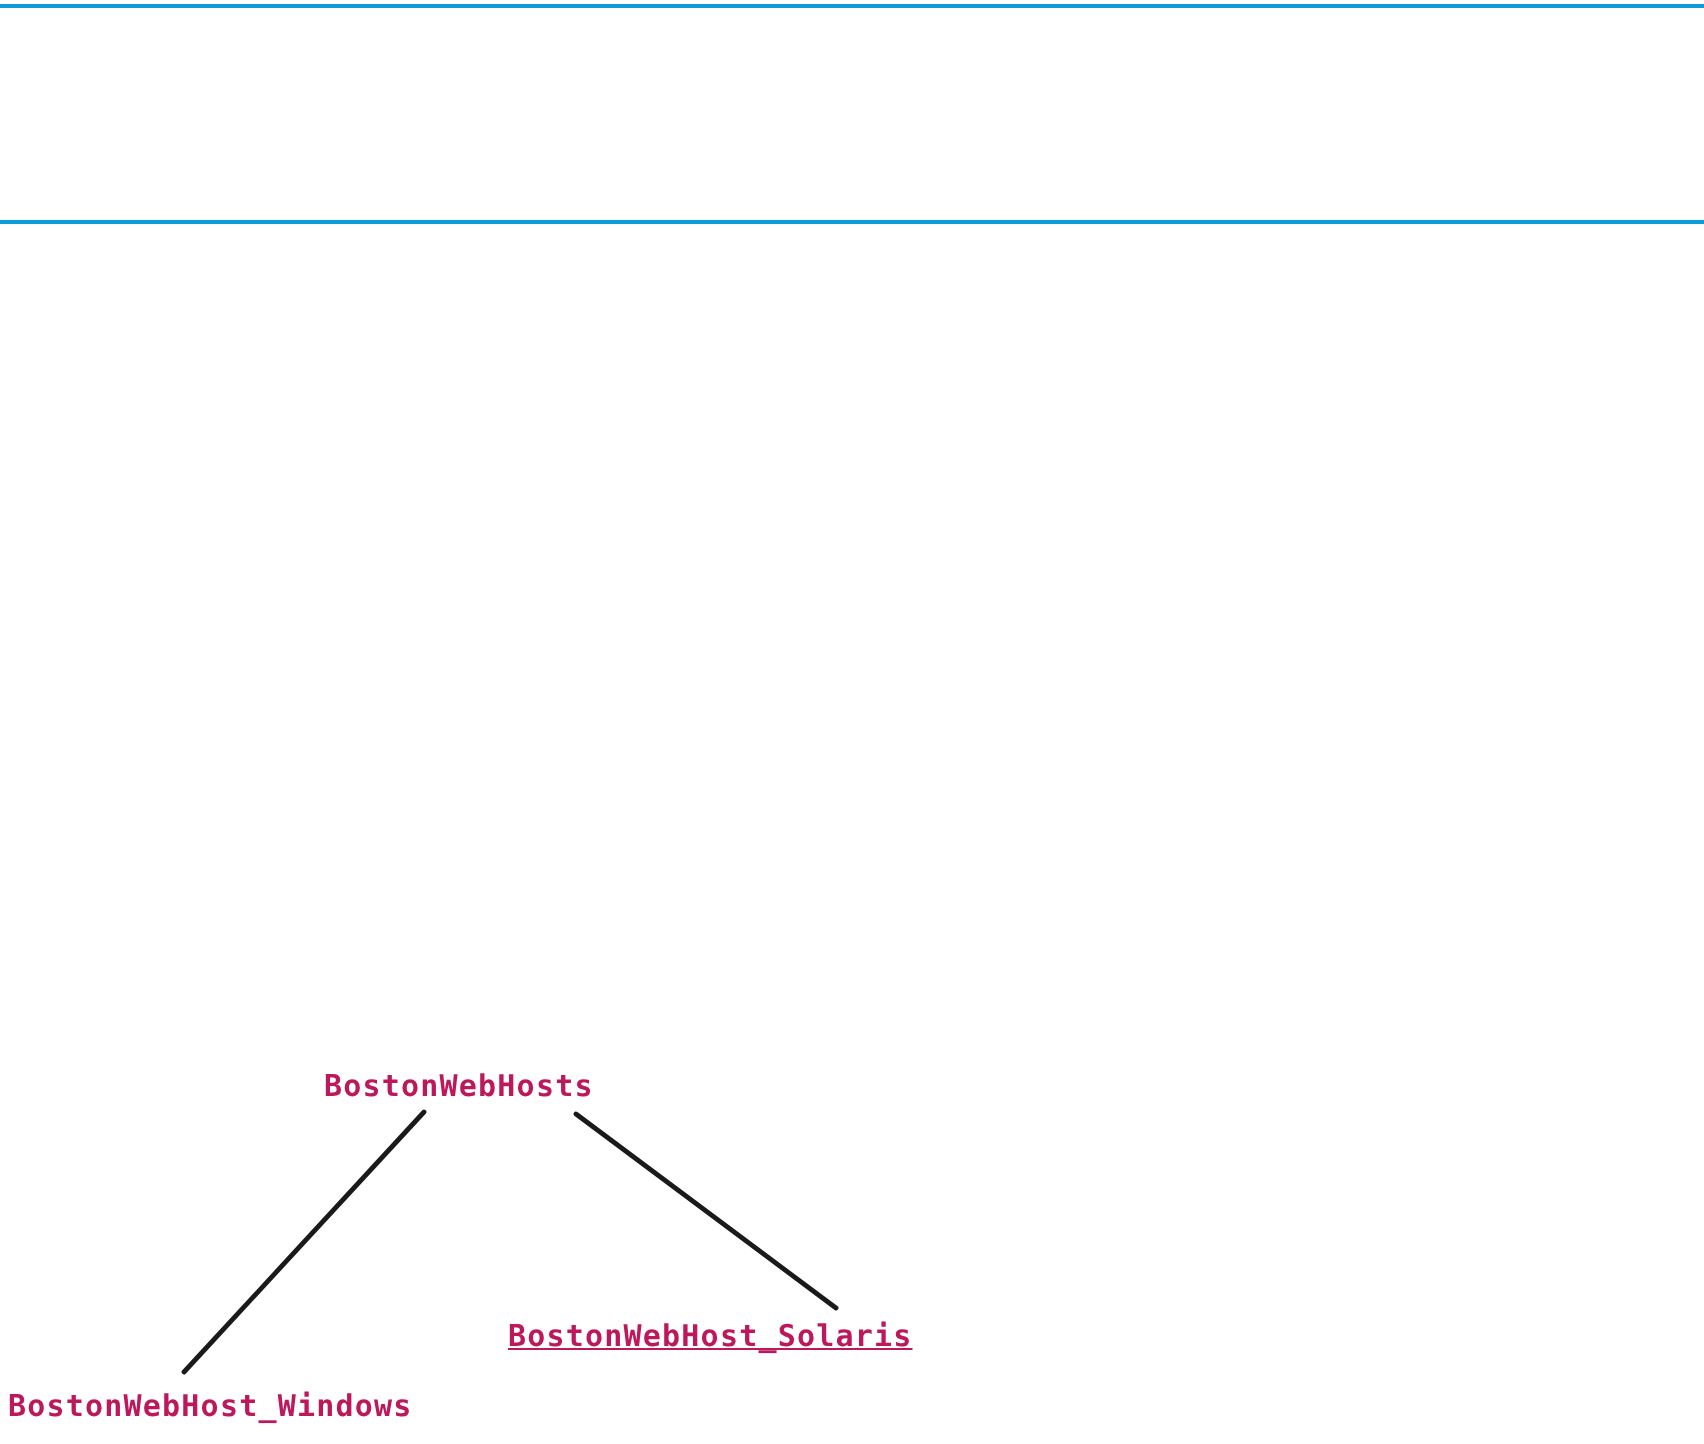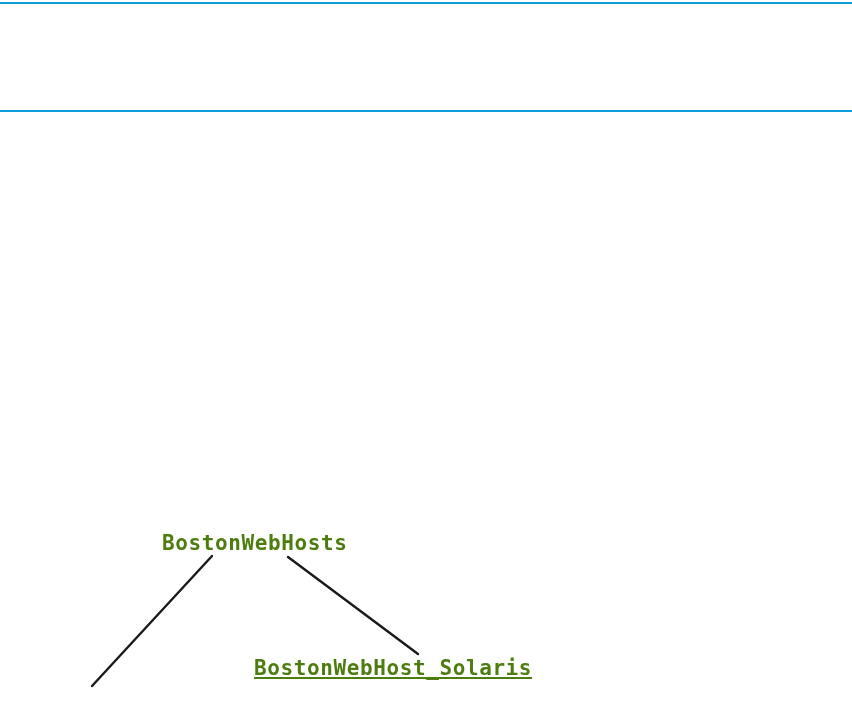--- a/index.html
+++ b/index.html
@@ -58,24 +58,24 @@
     position: absolute;
     left: 0;
     top: 0;
     width: 852px;
     height: 222px;
     overflow: visible;
   }
   .node-label {
     position: absolute;
     white-space: pre;
-    color: #4d7c0f;
+    color: #be185d;
     font-family: "DejaVu Sans Mono", "Liberation Mono", monospace;
     font-weight: bold;
-    font-size: 21px;
+    font-size: 15px;
     line-height: 20px;
     letter-spacing: 0.6px;
   }
   #node-root     { left: 162px; top: 33px; }
   #node-solaris  { left: 254px; top: 158px; text-decoration: underline; }
   #node-windows  { left: 4px;  top: 193px; }
 </style>
 </head>
 <body>
 
@@ -93,16 +93,17 @@
 
     <svg id="tree-edges" viewBox="0 0 852 222" width="852" height="222">
       <line x1="212" y1="56" x2="92" y2="186" stroke="#1a1a1a" stroke-width="2.4" stroke-linecap="round"></line>
       <line x1="288" y1="57" x2="418" y2="154" stroke="#1a1a1a" stroke-width="2.4" stroke-linecap="round"></line>
     </svg>
 
     <div id="node-root" class="node-label">BostonWebHosts</div>
 
     <div id="node-solaris" class="node-label">BostonWebHost_Solaris</div>
 
+    <div id="node-windows" class="node-label">BostonWebHost_Windows</div>
 
   </div>
 
 </div>
 
 </body></html>

